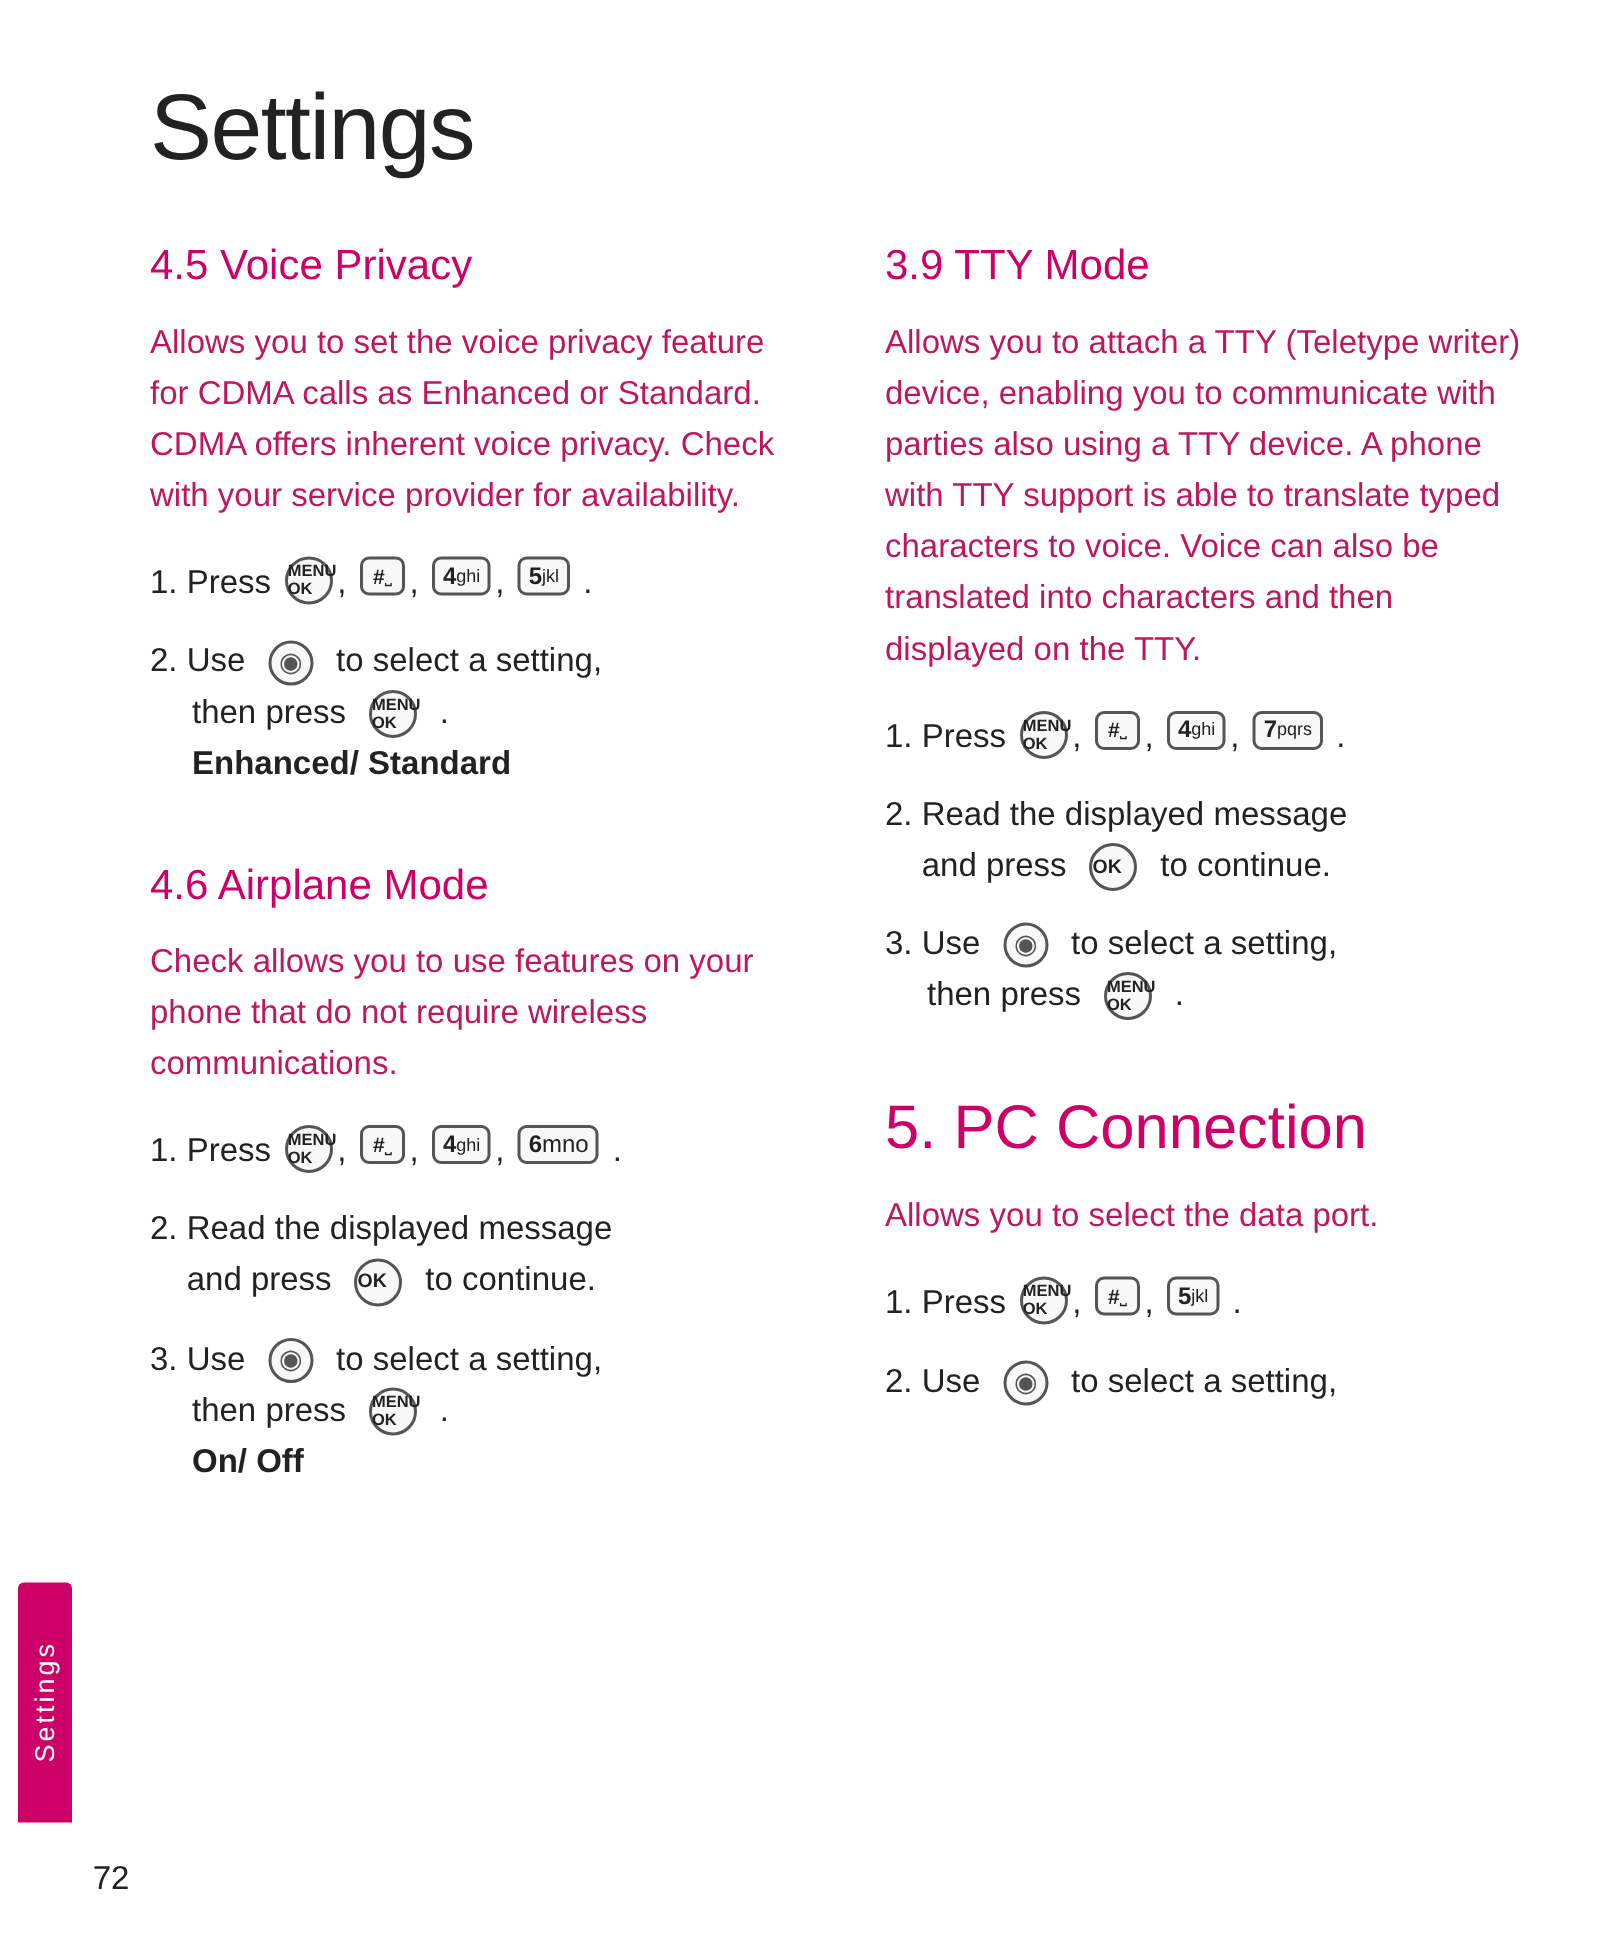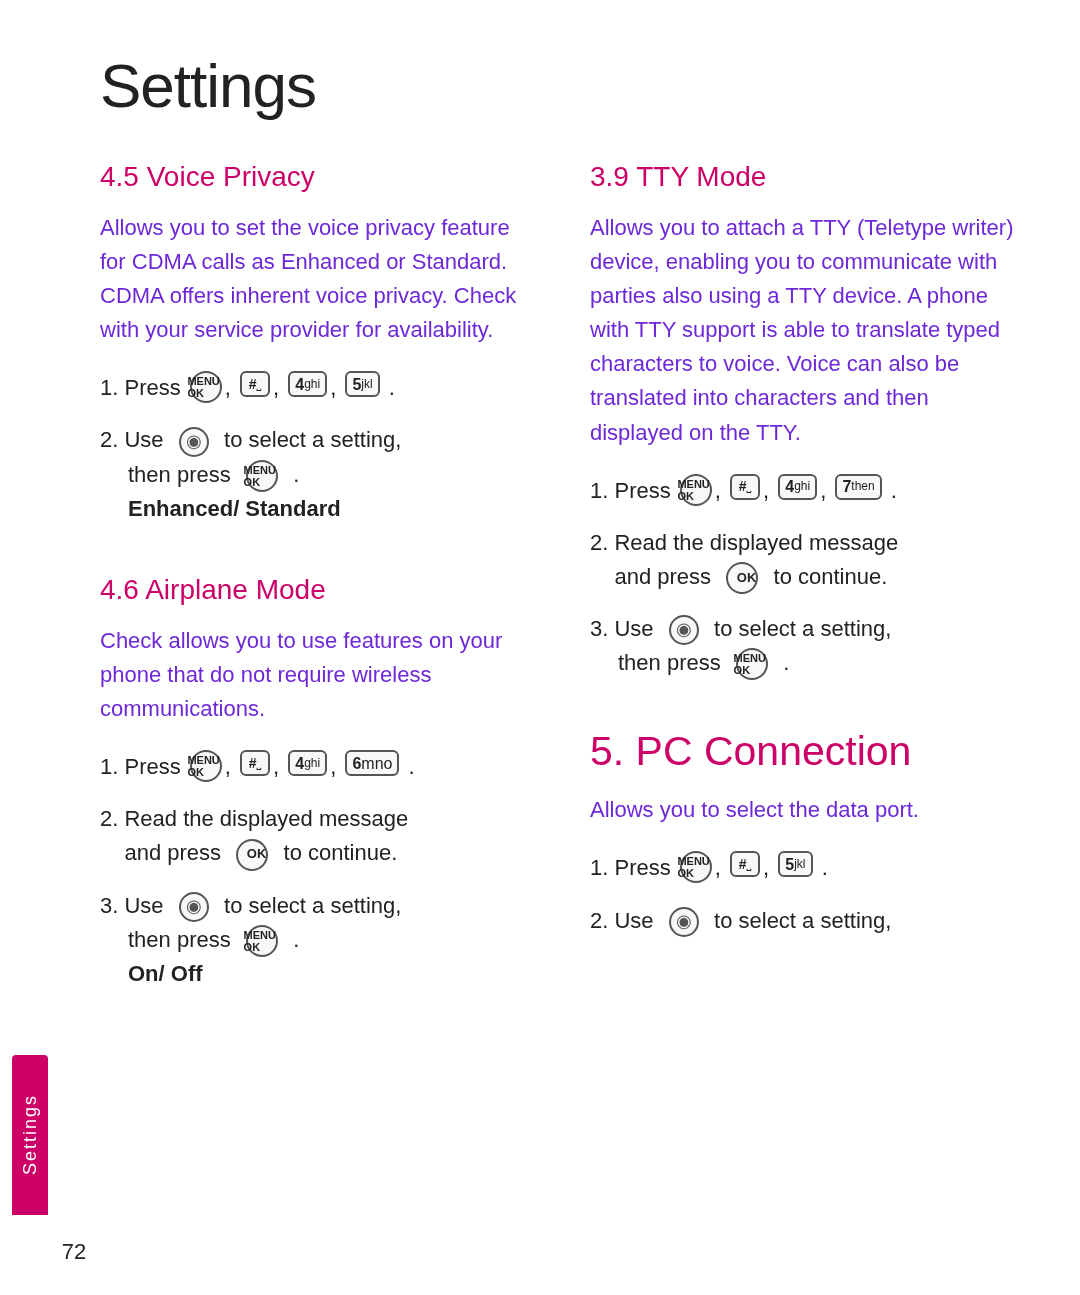--- a/index.html
+++ b/index.html
@@ -110,21 +110,21 @@
       font-size: 41px;
       font-weight: 400;
       color: #cc0066;
       margin-bottom: 18px;
     }
 
     
     .body-text {
       font-size: 22px;
       line-height: 1.55;
-      color: #6d28d9;
+      color: #be185d;
       margin-bottom: 24px;
       margin-top: 10px;
     }
 
     
     .step-item {
       font-size: 22px;
       line-height: 1.55;
       color: #222222;
       margin-bottom: 18px;
@@ -152,21 +152,21 @@
       background: #f8f8f8;
       color: #222;
       font-weight: 600;
       min-width: 30px;
       min-height: 26px;
     }
 
     .key-icon-circle {
       display: inline-flex;
       align-items: center;
-      justify-content: flex-end;
+      justify-content: flex-start;
       border: 2px solid #555;
       border-radius: 50%;
       width: 32px;
       height: 32px;
       font-size: 13px;
       margin: 0 3px;
       vertical-align: middle;
       background: #f8f8f8;
       color: #222;
       font-weight: 700;
@@ -338,21 +338,21 @@
                 <sub class="key-sub">⎵</sub>
               </span>
             ,&nbsp;
             <span class="key-icon">
                 <span>4</span>
                 <sup class="key-sub" style="font-size:12px">ghi</sup>
               </span>
             ,&nbsp;
             <span class="key-icon">
                 <span>7</span>
-                <sup class="key-sub" style="font-size:12px">then</sup>
+                <sup class="key-sub" style="font-size:12px">pqrs</sup>
               </span>
             &nbsp;.
           </div>
 
           <div class="step-item">
             <div class="step-content">
               <span>2. Read the displayed message<br>
               &nbsp;&nbsp;&nbsp;&nbsp;and press&nbsp;</span>
               <span class="key-icon-circle">
                   <span style="font-size:13px; line-height:1.1">OK</span>

